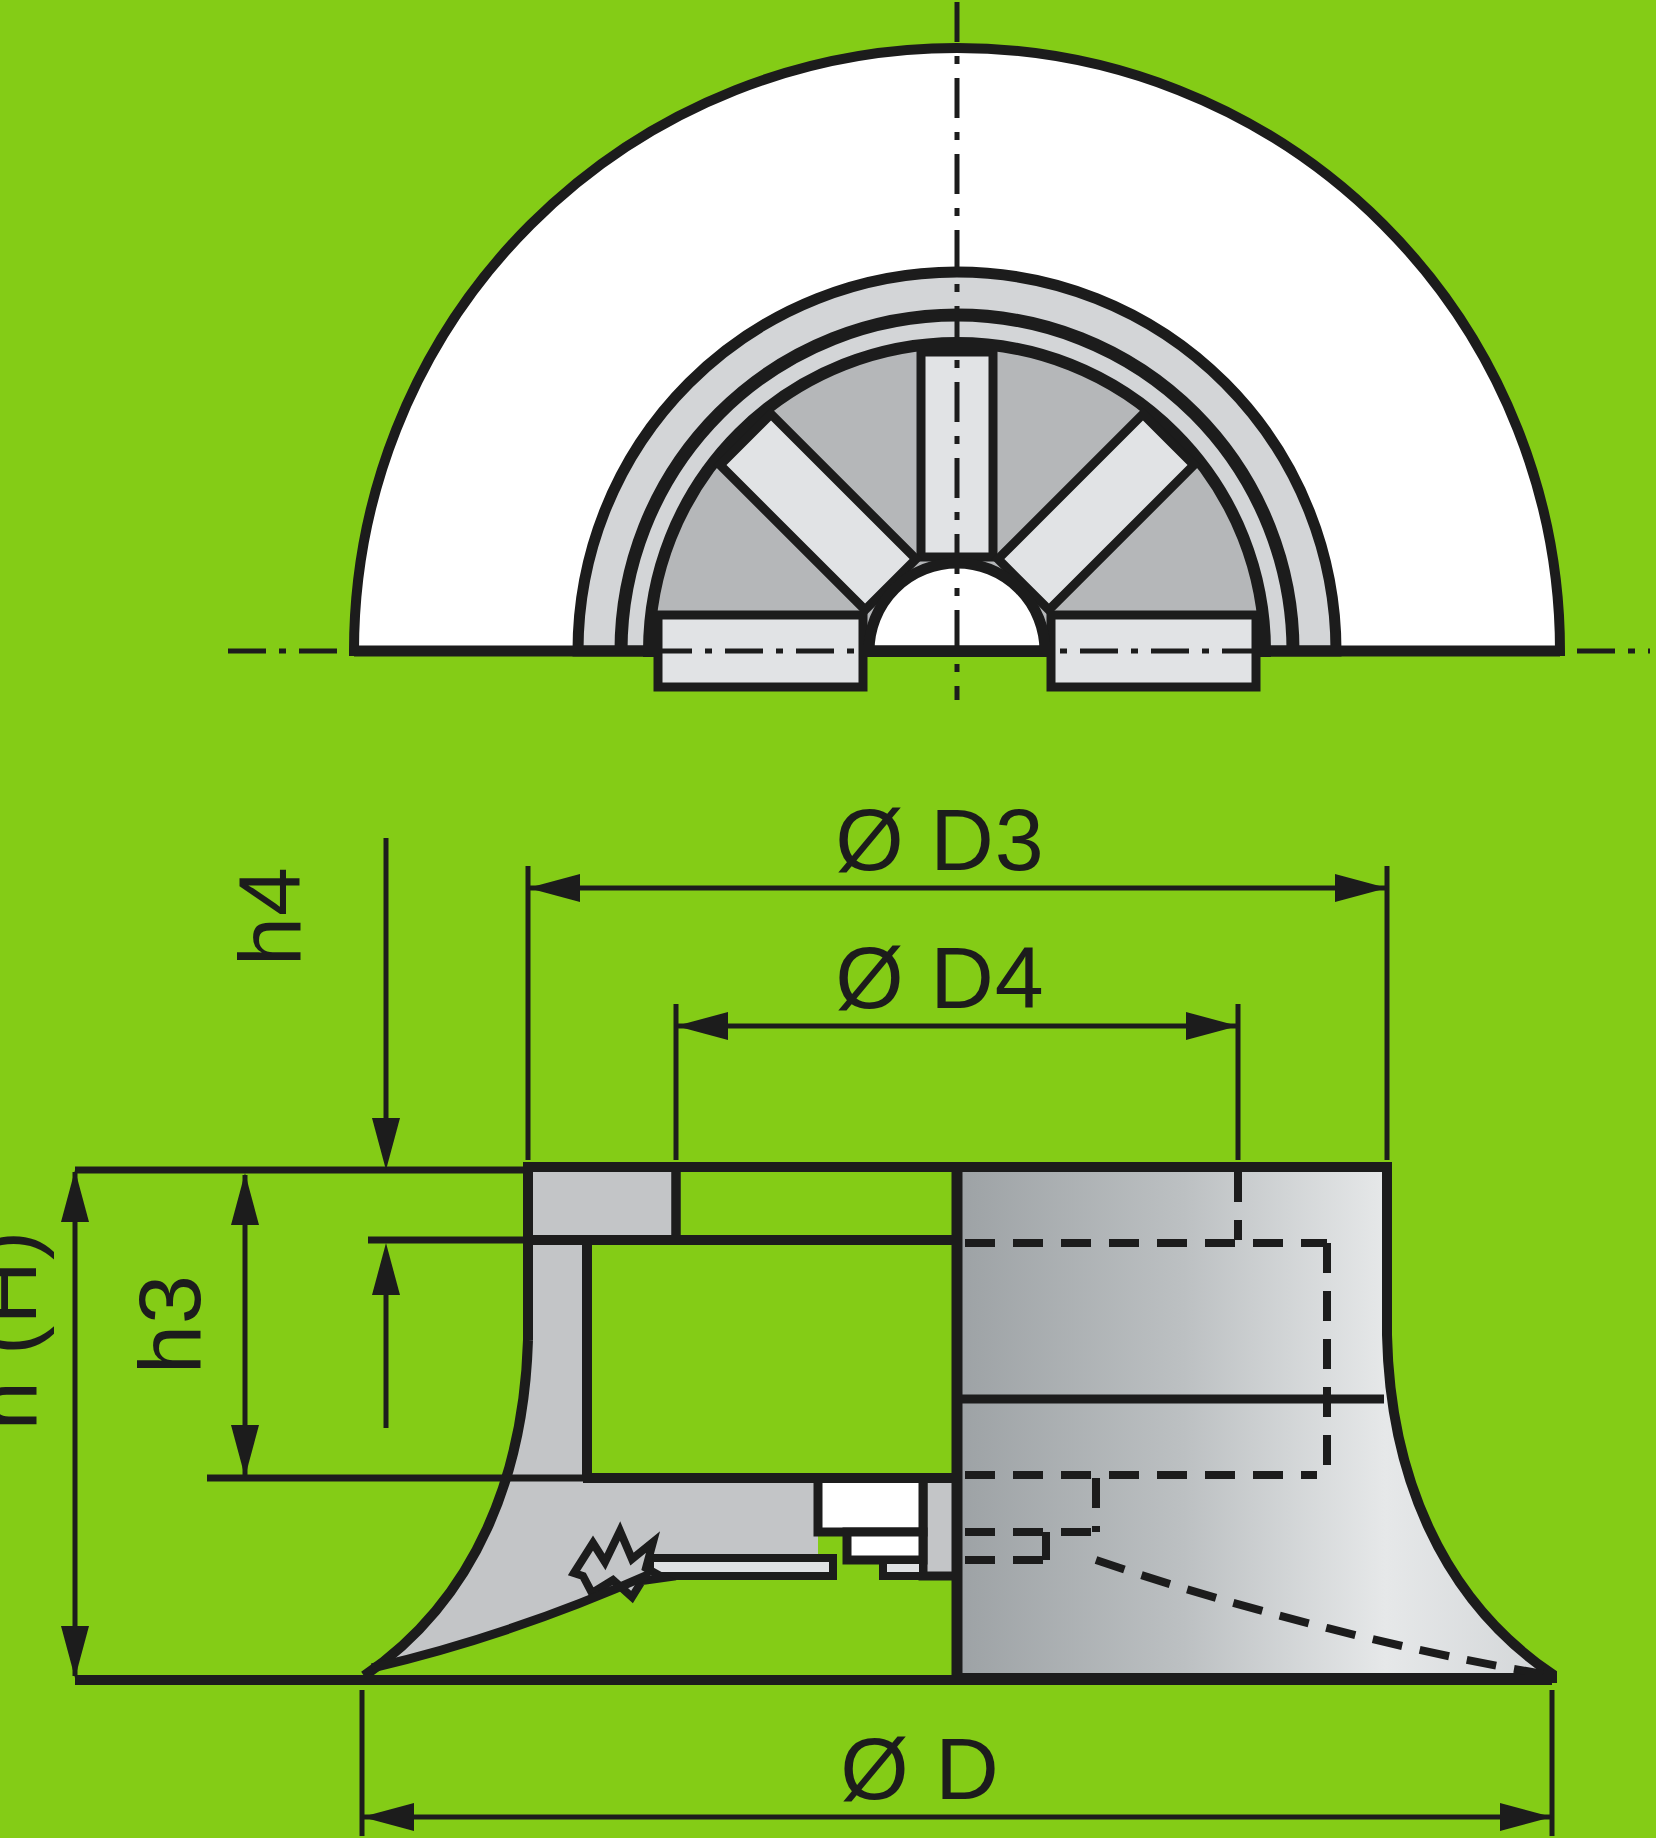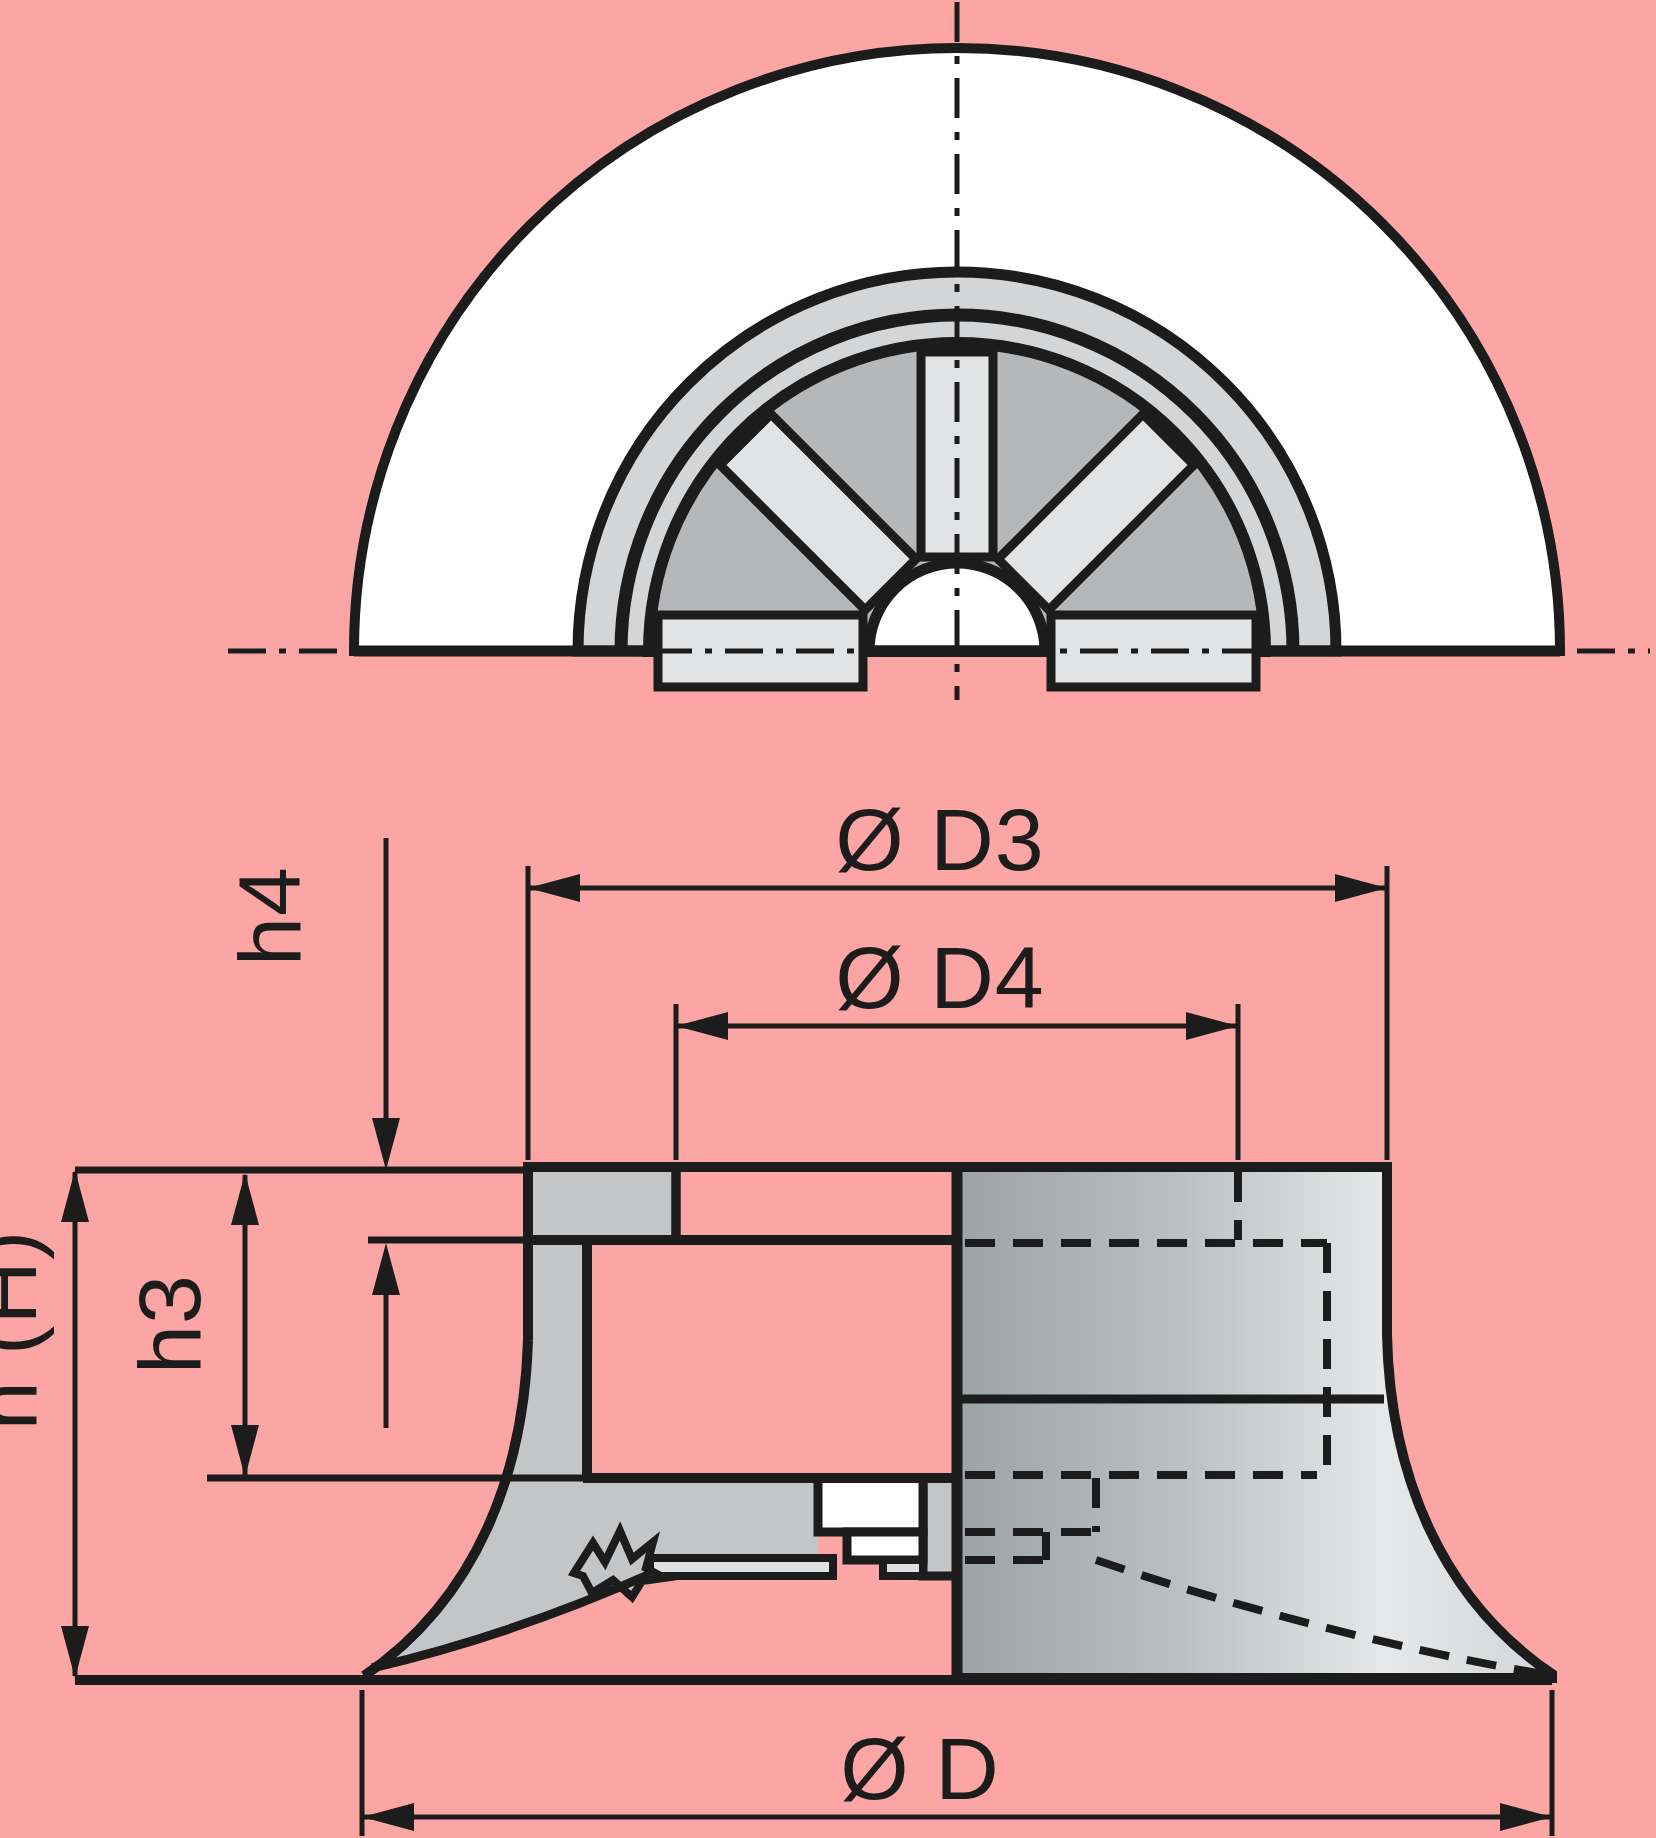--- a/index.html
+++ b/index.html
@@ -1,16 +1,16 @@
 <!DOCTYPE html>
 <html><head>
 <meta charset="utf-8">
 <style>
   html, body { margin: 0; padding: 0; background: #ffffff; }
-  .stage { width: 1656px; height: 1838px; position: relative; background: #fca5a5; }
+  .stage { width: 1656px; height: 1838px; position: relative; background: #84cc16; }
   svg { display: block; }
   text.dim-label {
     font-family: "Liberation Sans", "DejaVu Sans", sans-serif;
     font-size: 88px;
     fill: #1c1c1c;
     letter-spacing: 1px;
   }
 </style>
 </head>
 <body>

